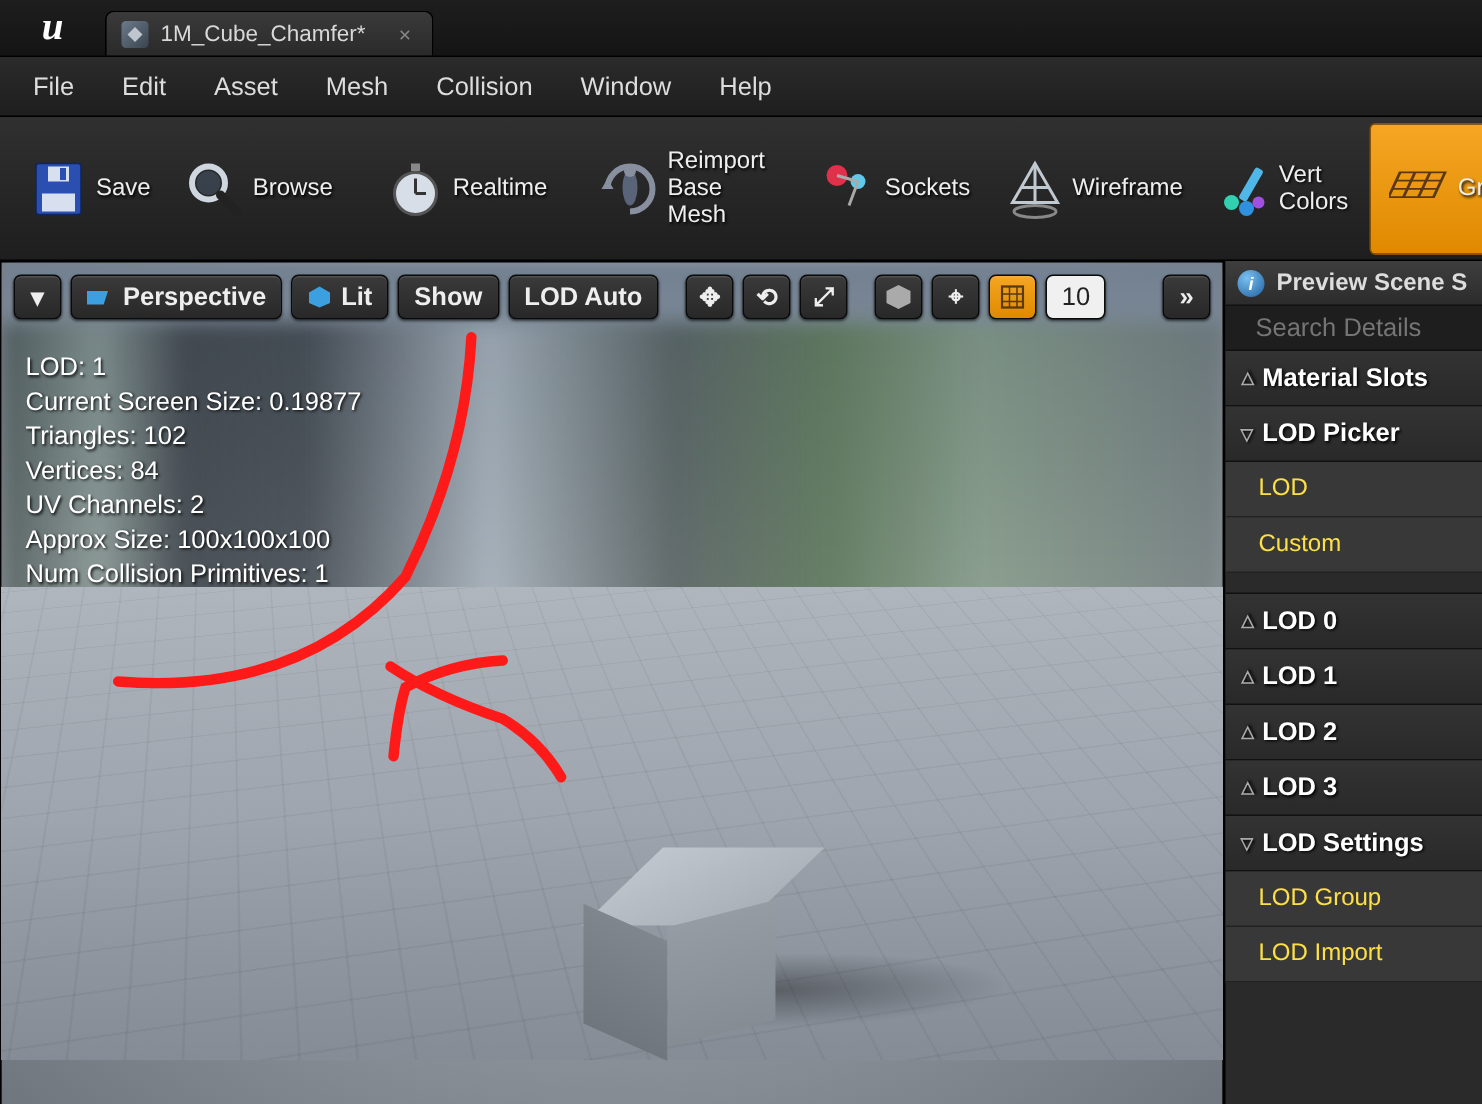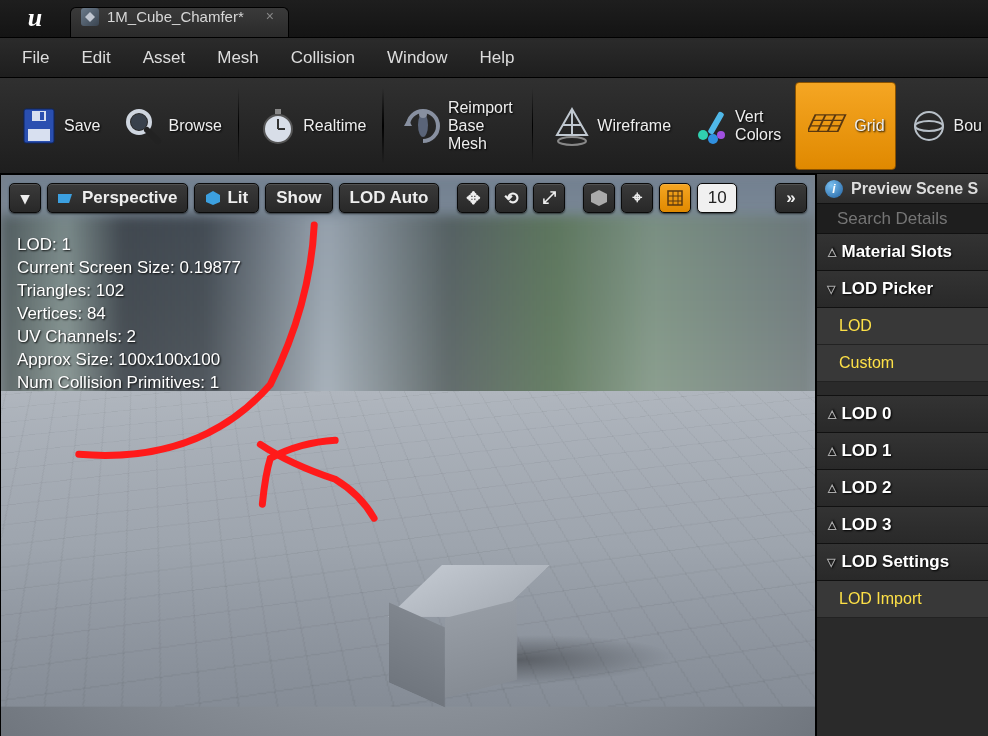--- a/index.html
+++ b/index.html
@@ -31,21 +31,21 @@
     font-style: italic;
     font-weight: bold;
     color: #fff;
     font-family: Georgia, serif;
   }
   .tab {
     height: 30px;
     background: linear-gradient(to bottom, #3a3a3a, #2a2a2a);
     border-radius: 6px 6px 0 0;
     display: flex;
-    align-items: flex-start;
+    align-items: center;
     padding: 0 14px 0 10px;
     gap: 8px;
     border: 1px solid #000;
     border-bottom: none;
     font-size: 15px;
     color: #d8d8d8;
     margin-top: 27px;
   }
   .tab-close { margin-left: 14px; color: #888; font-size: 14px; cursor: pointer; }
   .tab-icon {
@@ -371,20 +371,31 @@
         <polygon points="4,23 12,23 8,16" fill="#8890a0"></polygon>
         <ellipse cx="23" cy="22" rx="5" ry="12" fill="#5a6478"></ellipse>
         <circle cx="23" cy="11" r="4" fill="#8890a0"></circle>
       </svg>
     </div>
     <span>Reimport Base Mesh</span>
   </div>
 
   <div class="tool-sep"></div>
 
+  <div class="tool-btn">
+    <div class="tool-icon">
+      <svg width="42" height="42" viewBox="0 0 42 42">
+        <circle cx="14" cy="12" r="7" fill="#e0304a"></circle>
+        <circle cx="28" cy="16" r="5" fill="#60c8e8"></circle>
+        <line x1="14" y1="12" x2="28" y2="16" stroke="#aaa" stroke-width="2"></line>
+        <line x1="28" y1="16" x2="22" y2="32" stroke="#aaa" stroke-width="2"></line>
+      </svg>
+    </div>
+    <span>Sockets</span>
+  </div>
 
   <div class="tool-btn">
     <div class="tool-icon">
       <svg width="42" height="42" viewBox="0 0 42 42">
         <polygon points="21,4 36,30 6,30" fill="none" stroke="#c0c8d0" stroke-width="2"></polygon>
         <line x1="21" y1="4" x2="21" y2="30" stroke="#c0c8d0" stroke-width="2"></line>
         <line x1="12" y1="20" x2="30" y2="20" stroke="#c0c8d0" stroke-width="2"></line>
         <ellipse cx="21" cy="36" rx="14" ry="4" fill="none" stroke="#888" stroke-width="2"></ellipse>
       </svg>
     </div>
@@ -551,16 +562,17 @@
     </div>
     <div class="cat-header collapsed">
       <span class="tri">▷</span>
       <span>LOD 3</span>
     </div>
 
     <div class="cat-header">
       <span class="tri">▽</span>
       <span>LOD Settings</span>
     </div>
+    <div class="sub-item">LOD Group</div>
     <div class="sub-item">LOD Import</div>
   </div>
 
 </div>
 
 </body></html>

